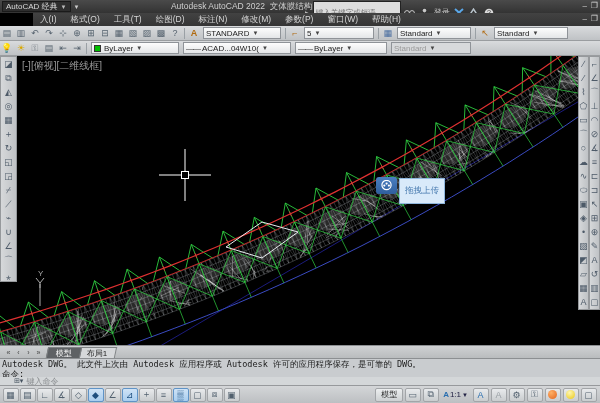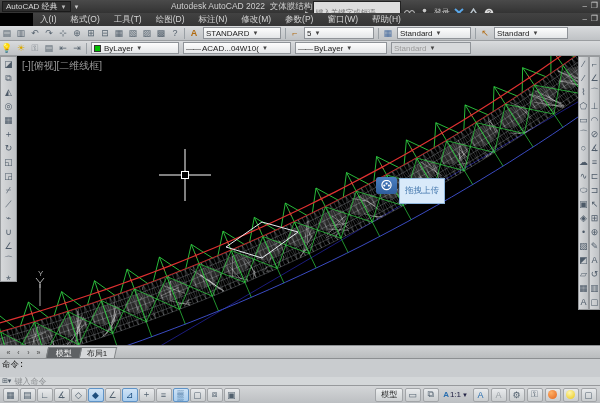--- a/index.html
+++ b/index.html
@@ -76,21 +76,21 @@
   .tab > span { transform:skewX(12deg); }
   .tab.active { background:#5e6164; color:#fff; z-index:2; }
   .tab.inactive { background:#d6d8da; color:#222; }
 
   
   .cmd { position:absolute; left:0; top:358px; width:600px; height:27px;
     background:#c9cccf; border-top:1px solid #8c8f92; color:#1c1c1c;
     font-family:"DejaVu Sans Mono","Liberation Sans",monospace; font-size:8.5px; line-height:9.5px;
     padding:1px 2px; }
   .cmd-input-row { position:absolute; left:0; top:377px; width:600px; height:8px;
-    display:flex; align-items:center; gap:3px; padding-left:2px; }
+    display:flex; align-items:center; gap:3px; padding-left:14px; }
   .cmd-badge { color:#44515e; font-size:7px; }
   .cmd-ph { color:#8a8d90; font-size:8px; }
 
   
   .statusbar { position:absolute; left:0; top:385px; width:600px; height:18px;
     background:linear-gradient(#d4d6d8,#bcbfc2); border-top:1px solid #97999c;
     display:flex; align-items:center; z-index:7; }
   .sbtn { width:16px; height:14px; margin:0 0.5px; border:1px solid #a2a5a8; border-radius:2px;
     background:linear-gradient(#e8eaec,#c9ccce); display:flex; align-items:center; justify-content:center;
     color:#51606e; font-size:9px; }
@@ -1084,20 +1084,21 @@
       <div class="tab active">
         <span>模型</span>
       </div>
       <div class="tab inactive">
         <span>布局1</span>
       </div>
     </div>
 </div>
 
 <div class="cmd">
+  <div>Autodesk DWG。  此文件上次由 Autodesk 应用程序或 Autodesk 许可的应用程序保存，是可靠的 DWG。</div>
   <div>命令:</div>
 </div>
 <div class="cmd-input-row" style="background:#d4d7d9;">
   <span class="cmd-badge">⊞▾</span>
   <span class="cmd-ph">键入命令</span>
 </div>
 
 <div class="statusbar">
   <div id="sb-toggles" style="display:flex;align-items:center;margin-left:2px;">
       <div class="sbtn">

